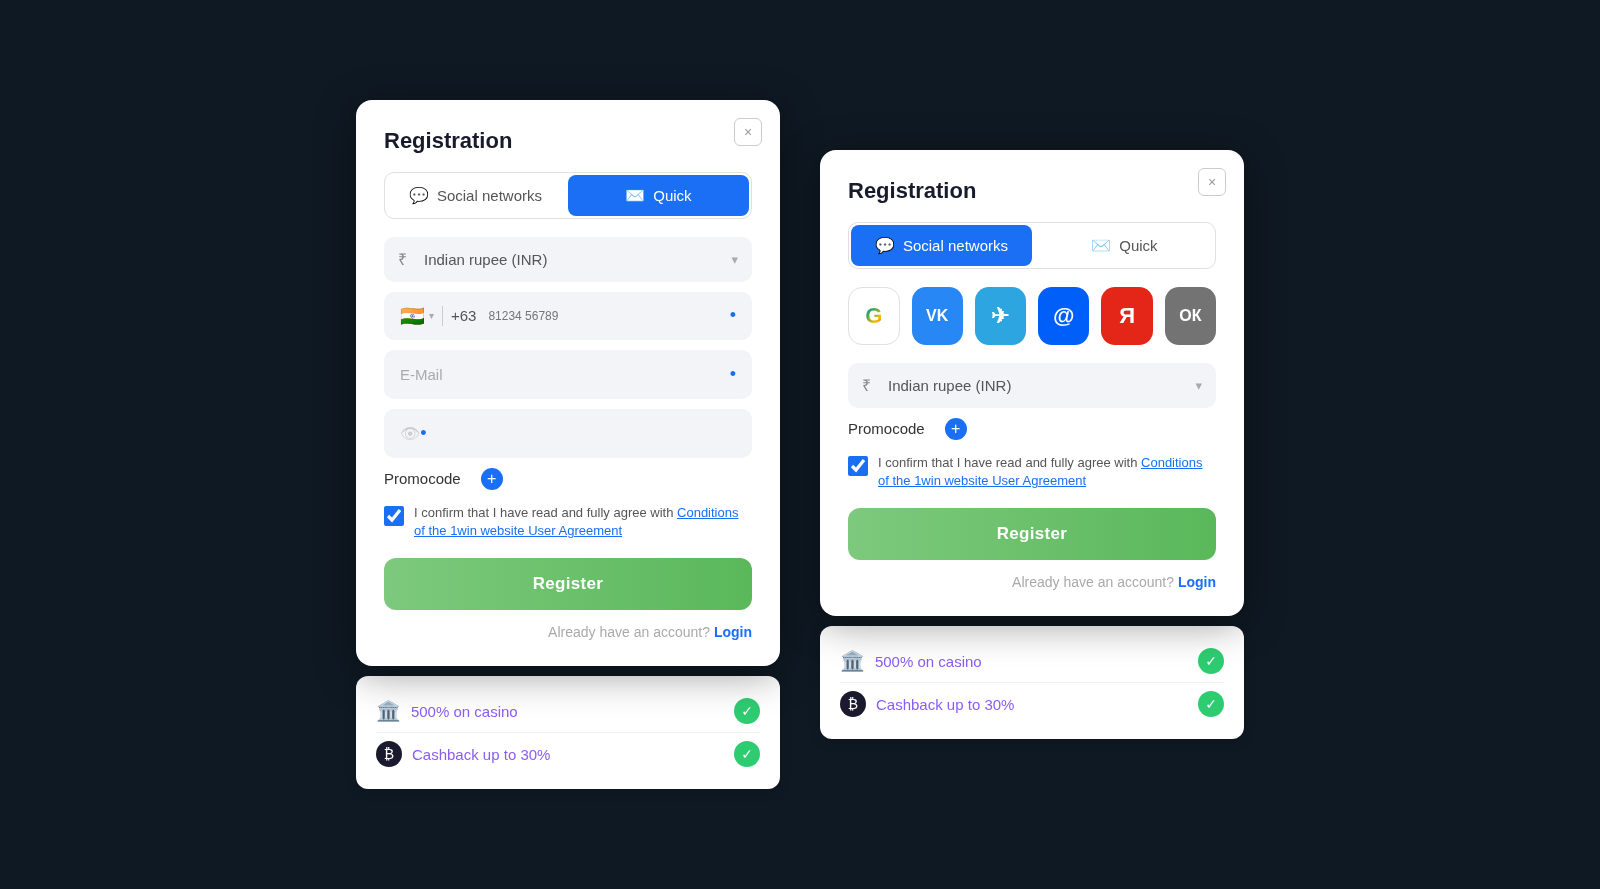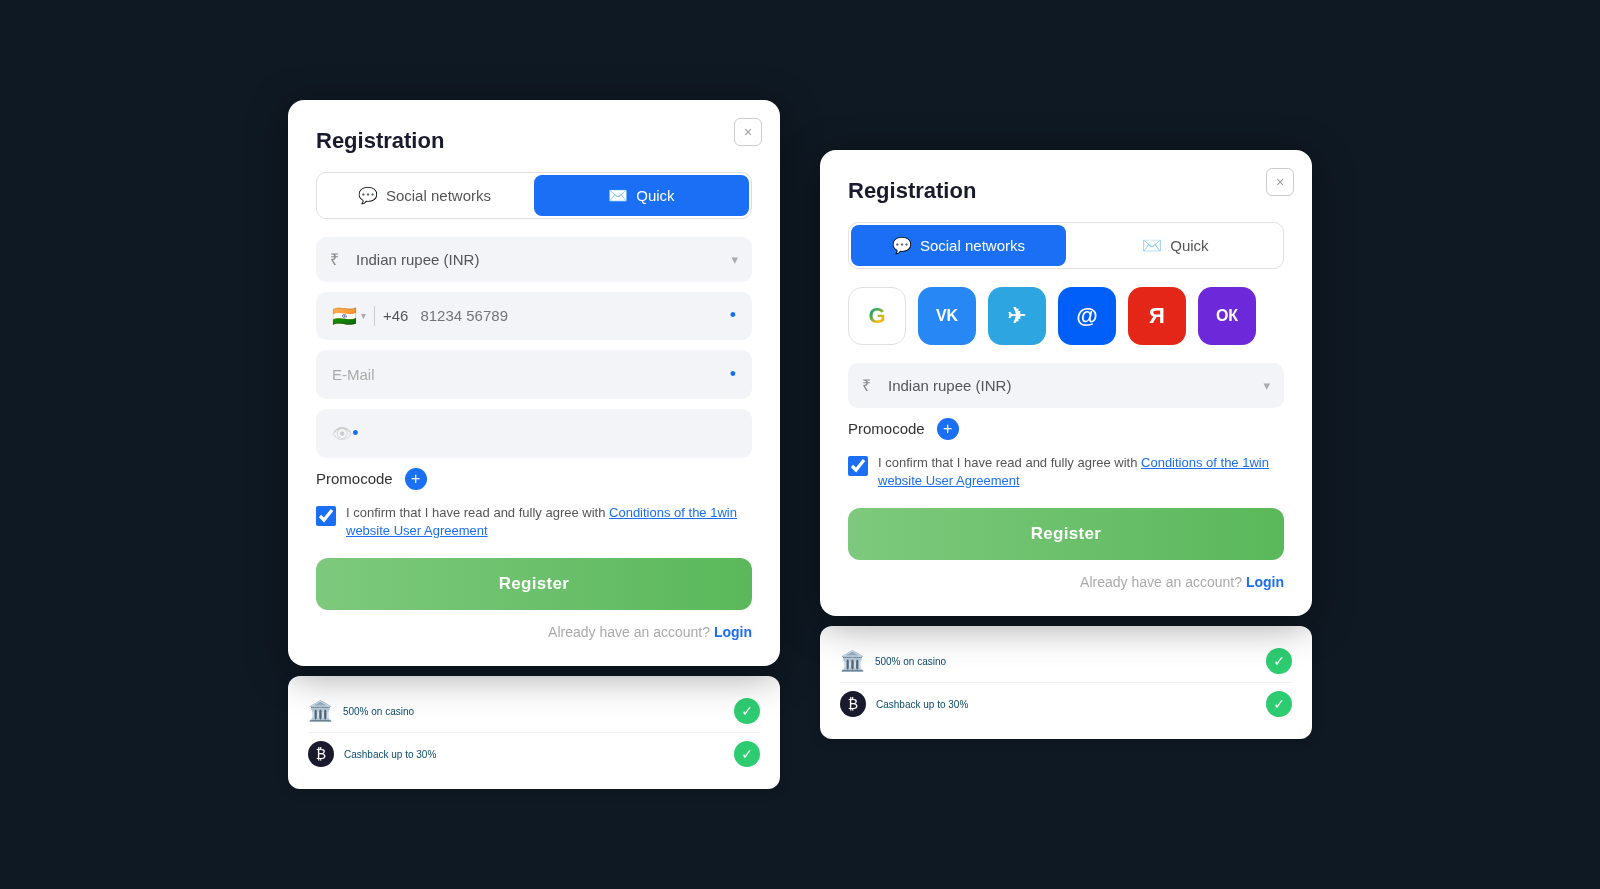--- a/index.html
+++ b/index.html
@@ -10,21 +10,21 @@
       align-items: center;
       min-height: 100vh;
       font-family: -apple-system, BlinkMacSystemFont, 'Segoe UI', sans-serif;
       gap: 40px;
       padding: 40px;
     }
     .modal {
       background: #fff;
       border-radius: 16px;
       padding: 28px 28px 20px;
-      width: 492px;
+      width: 424px;
       position: relative;
       box-shadow: 0 8px 40px rgba(0,0,0,0.4);
     }
     .modal-title {
       font-size: 22px;
       font-weight: 700;
       color: #1a1a2e;
       margin-bottom: 18px;
     }
     .close-btn {
@@ -87,21 +87,21 @@
       align-items: center;
       justify-content: center;
       font-size: 22px;
       font-weight: 700;
     }
     .si-google { background: #fff; border: 1.5px solid #e0e0e0; }
     .si-vk { background: #2787f5; color: #fff; }
     .si-telegram { background: #2ca5e0; color: #fff; }
     .si-mail-ru { background: #005ff9; color: #fff; }
     .si-yandex { background: #e42619; color: #fff; }
-    .si-ok { background: #6d28d9; color: #fff; }
+    .si-ok { background: #737373; color: #fff; }
     .select-wrapper {
       position: relative;
       margin-bottom: 10px;
     }
     .select-wrapper select {
       width: 100%;
       background: #f2f4f7;
       border: none;
       border-radius: 10px;
       padding: 14px 40px 14px 40px;
@@ -146,21 +146,21 @@
       background: none;
       font-size: 20px;
     }
     .flag-chevron { font-size: 10px; color: #aaa; }
     .phone-divider { width: 1px; height: 20px; background: #ccc; }
     .phone-input {
       flex: 1;
       background: transparent;
       border: none;
       outline: none;
-      font-size: 15px;
+      font-size: 12px;
       color: #555;
     }
     .dot-indicator { color: #1a6ff5; font-size: 18px; }
     .email-row, .password-row {
       display: flex;
       background: #f2f4f7;
       border-radius: 10px;
       padding: 14px 16px;
       align-items: center;
       margin-bottom: 10px;
@@ -171,21 +171,21 @@
       border: none;
       outline: none;
       font-size: 15px;
       color: #555;
     }
     .email-row input::placeholder, .password-row input::placeholder { color: #aaa; }
     .eye-icon { color: #ccc; font-size: 16px; cursor: pointer; }
     .promocode-row {
       display: flex;
       align-items: center;
-      gap: 12px;
+      gap: 20px;
       margin-bottom: 14px;
       margin-top: 4px;
     }
     .promocode-label {
       font-size: 15px;
       color: #333;
     }
     .plus-btn {
       background: #1a6ff5;
       border: none;
@@ -258,21 +258,21 @@
       display: flex;
       align-items: center;
       gap: 10px;
       padding: 8px 0;
       border-bottom: 1px solid #f0f0f0;
       justify-content: space-between;
     }
     .promo-item:last-child { border-bottom: none; }
     .promo-left { display: flex; align-items: center; gap: 10px; }
     .promo-icon { font-size: 20px; }
-    .promo-text { font-size: 10px; color: #0c4a6e; font-weight: 500; }
+    .promo-text { font-size: 15px; color: #8b5cf6; font-weight: 500; }
     .check-circle {
       width: 26px;
       height: 26px;
       background: #2ecc71;
       border-radius: 50%;
       display: flex;
       align-items: center;
       justify-content: center;
       color: #fff;
       font-size: 14px;
@@ -319,21 +319,21 @@
       <span class="select-arrow">▾</span>
     </div>
 
     
     <div class="phone-row">
       <button class="flag-btn">
         <span>🇮🇳</span>
         <span class="flag-chevron">▾</span>
       </button>
       <div class="phone-divider"></div>
-      <span style="color:#555;font-size:15px;margin-right:4px;">+46</span>
+      <span style="color:#555;font-size:15px;margin-right:4px;">+63</span>
       <input class="phone-input" type="tel" placeholder="81234 56789" style="">
       <span class="dot-indicator">•</span>
     </div>
 
     
     <div class="email-row">
       <input type="email" placeholder="E-Mail" style="">
       <span class="dot-indicator">•</span>
     </div>
 

